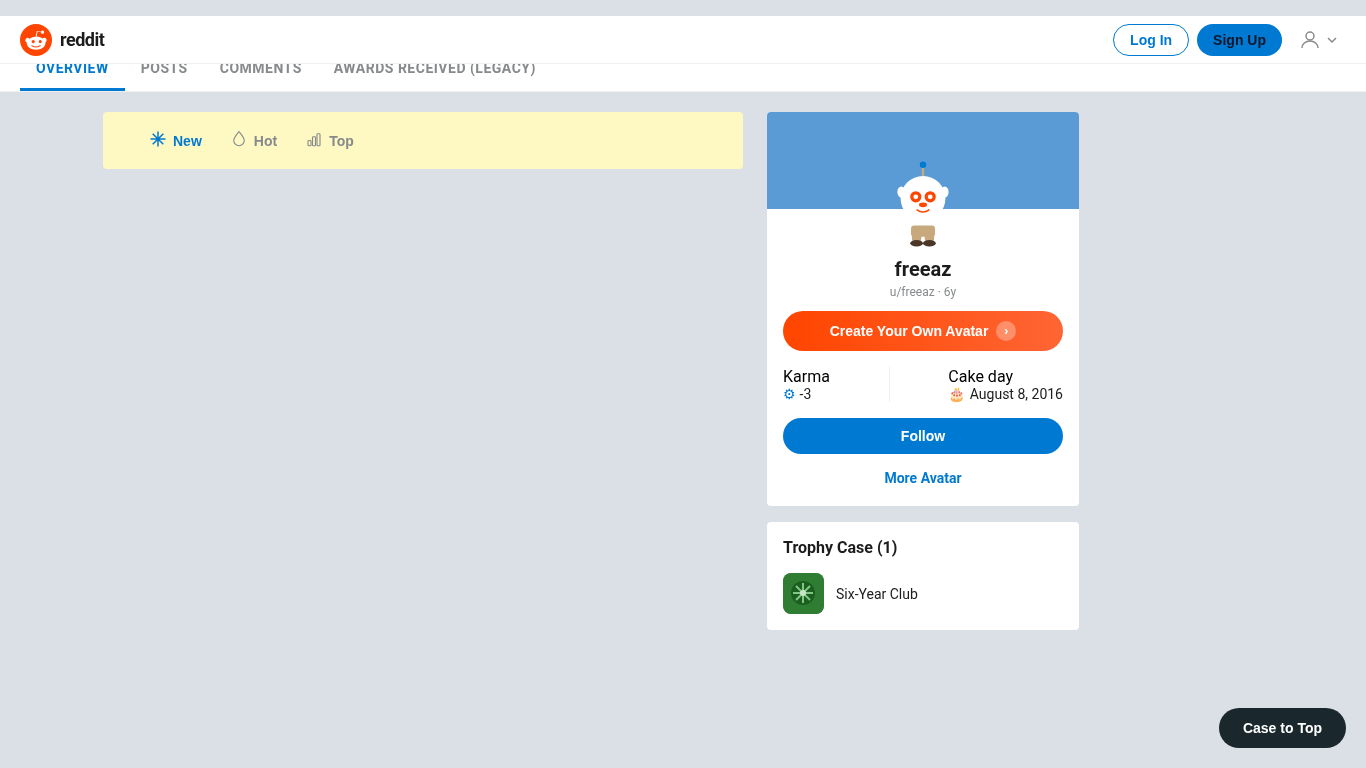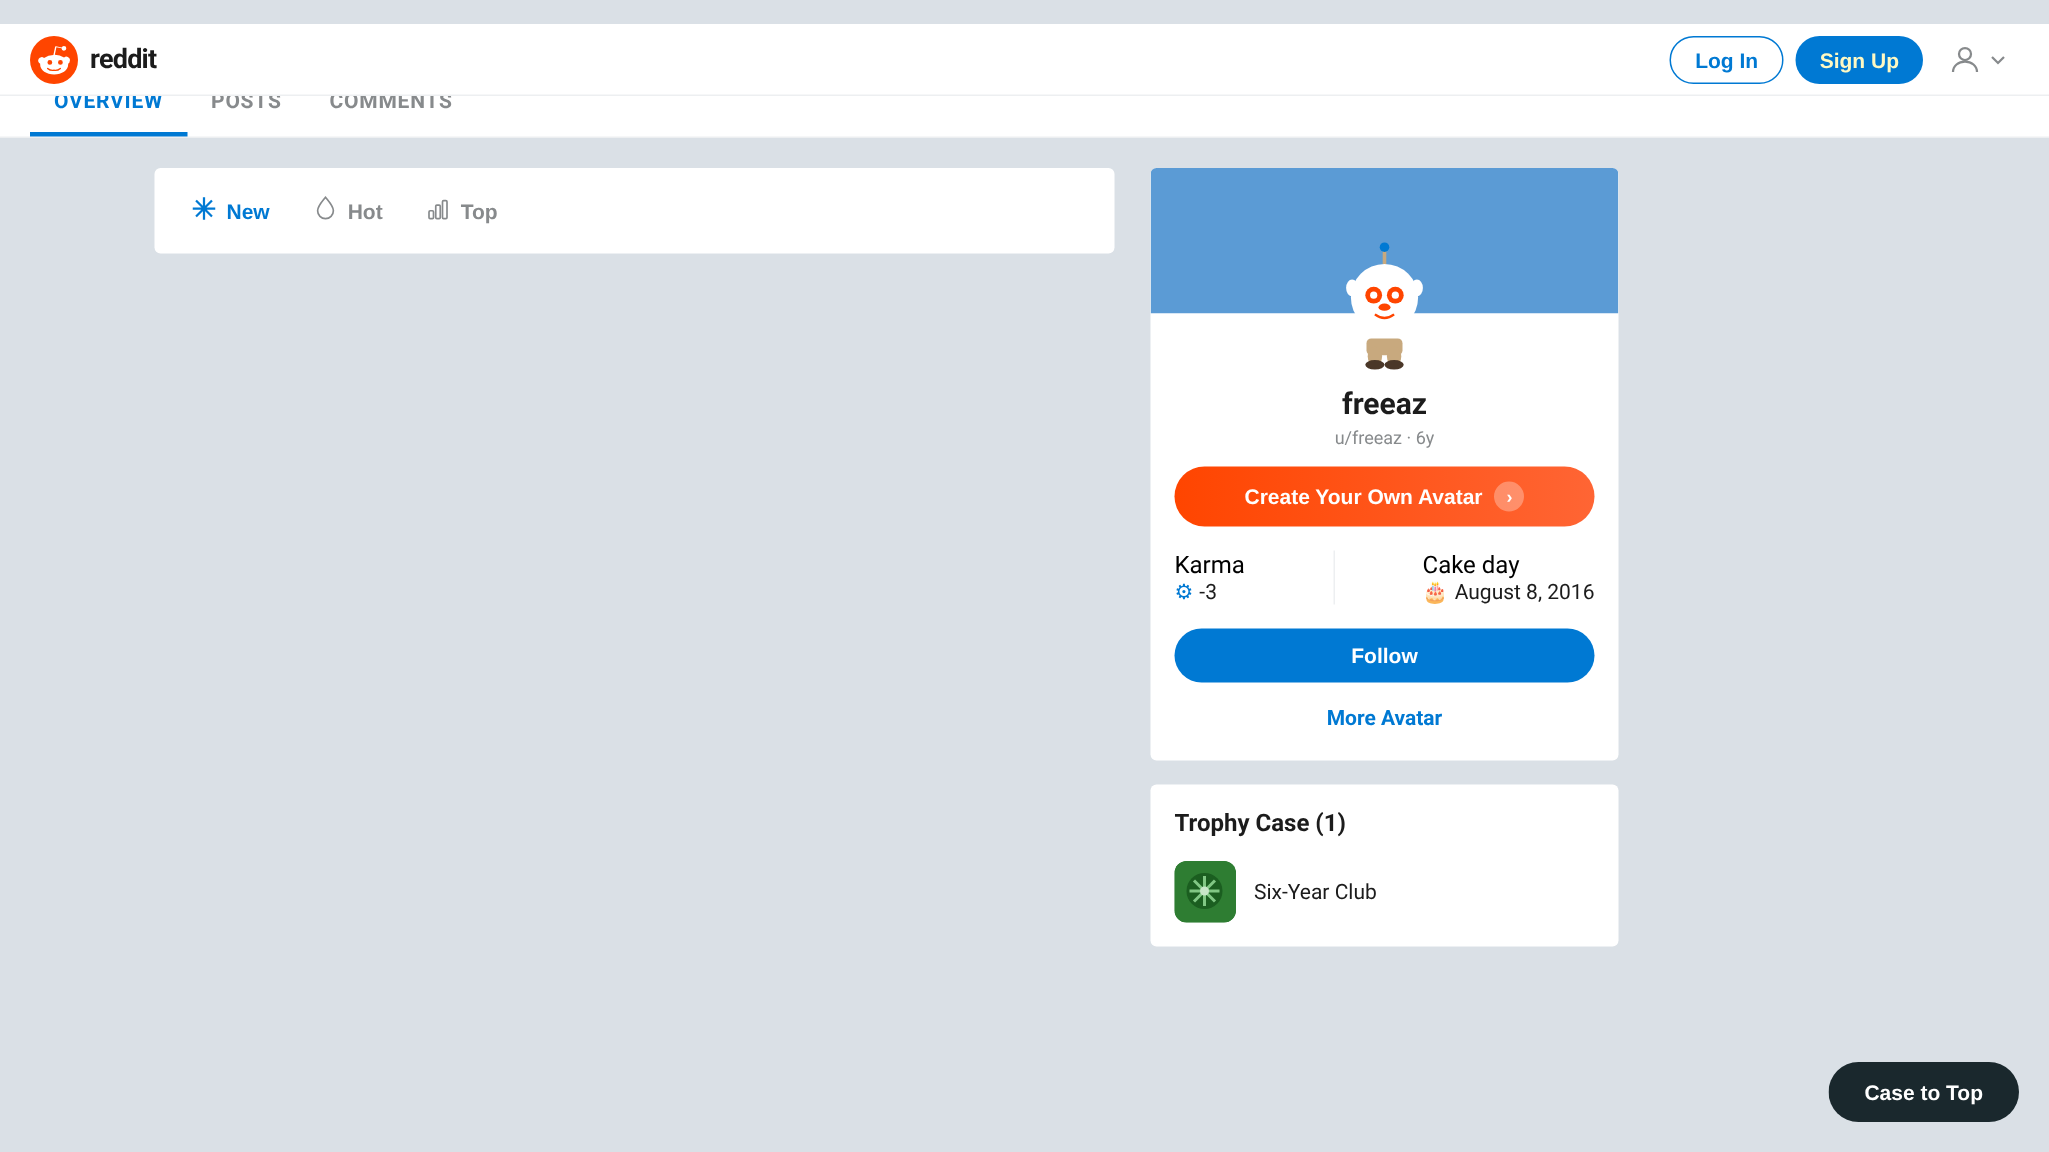--- a/index.html
+++ b/index.html
@@ -73,21 +73,21 @@
       font-size: 14px;
       font-weight: 700;
       cursor: pointer;
     }
     .btn-signup {
       height: 32px;
       padding: 0 16px;
       border: none;
       border-radius: 20px;
       background: #0079d3;
-      color: #fef9c3;
+      color: #0f172a;
       font-size: 14px;
       font-weight: 700;
       cursor: pointer;
     }
     .user-menu {
       display: flex;
       align-items: center;
       gap: 4px;
       cursor: pointer;
       color: #1c1c1c;
@@ -126,23 +126,23 @@
       margin: 0 auto;
     }
 
     
     .feed-area {
       flex: 1;
       max-width: 640px;
     }
 
     .sort-bar {
-      background: #ffffff;
+      background: #fef9c3;
       border-radius: 4px;
-      padding: 10px 12px;
+      padding: 10px 34px;
       display: flex;
       align-items: center;
       gap: 4px;
       margin-bottom: 16px;
     }
     .sort-btn {
       display: flex;
       align-items: center;
       gap: 6px;
       padding: 8px 12px;
@@ -364,20 +364,21 @@
         <path d="M2 4l4 4 4-4" stroke="#878a8c" stroke-width="1.5" fill="none"></path>
       </svg>
     </div>
   </div>
 </header>
 
 <nav class="profile-nav">
   <div class="nav-tab active">OVERVIEW</div>
   <div class="nav-tab">POSTS</div>
   <div class="nav-tab">COMMENTS</div>
+  <div class="nav-tab">AWARDS RECEIVED (LEGACY)</div>
 </nav>
 
 <div class="main-content">
 
   <div class="feed-area">
 
     <div class="sort-bar">
       <button class="sort-btn">
         <span>
           

